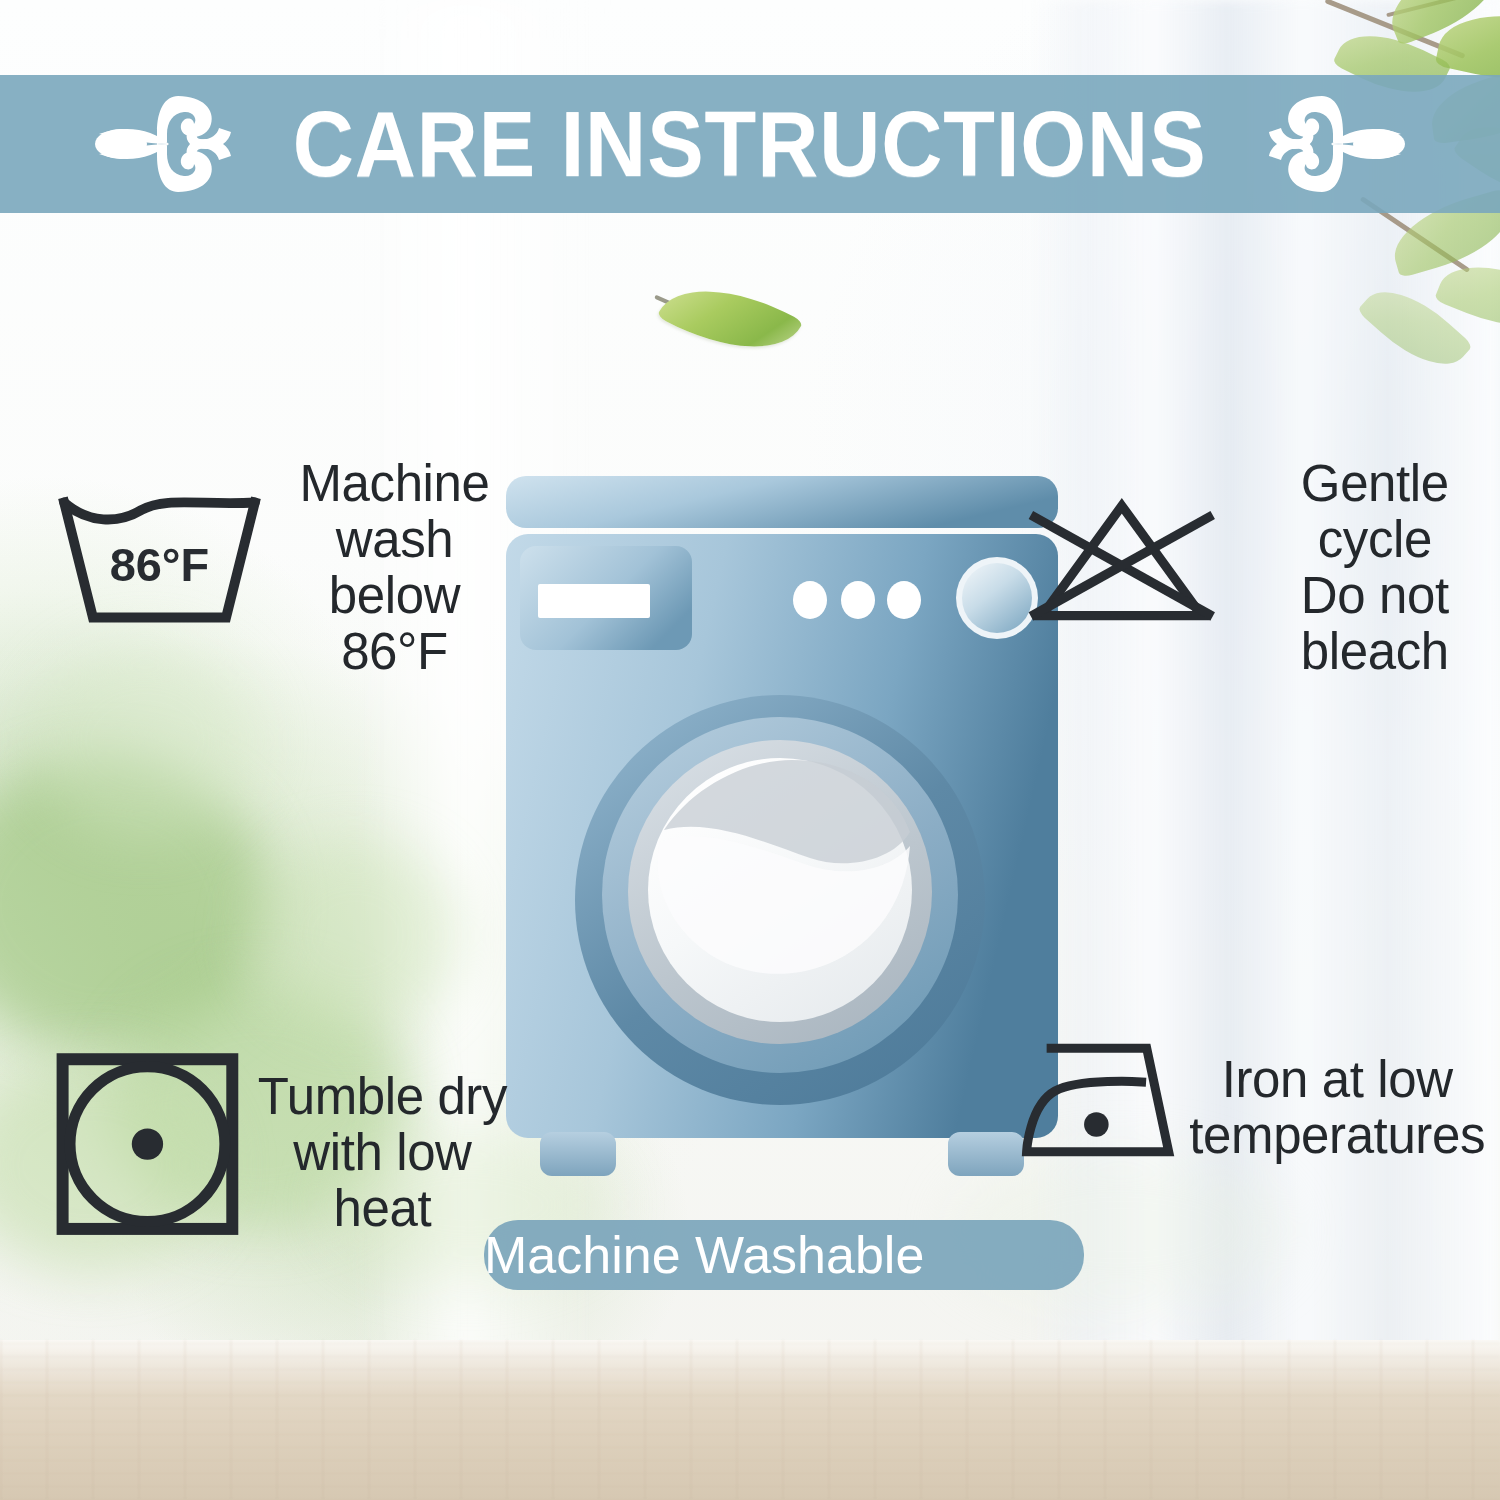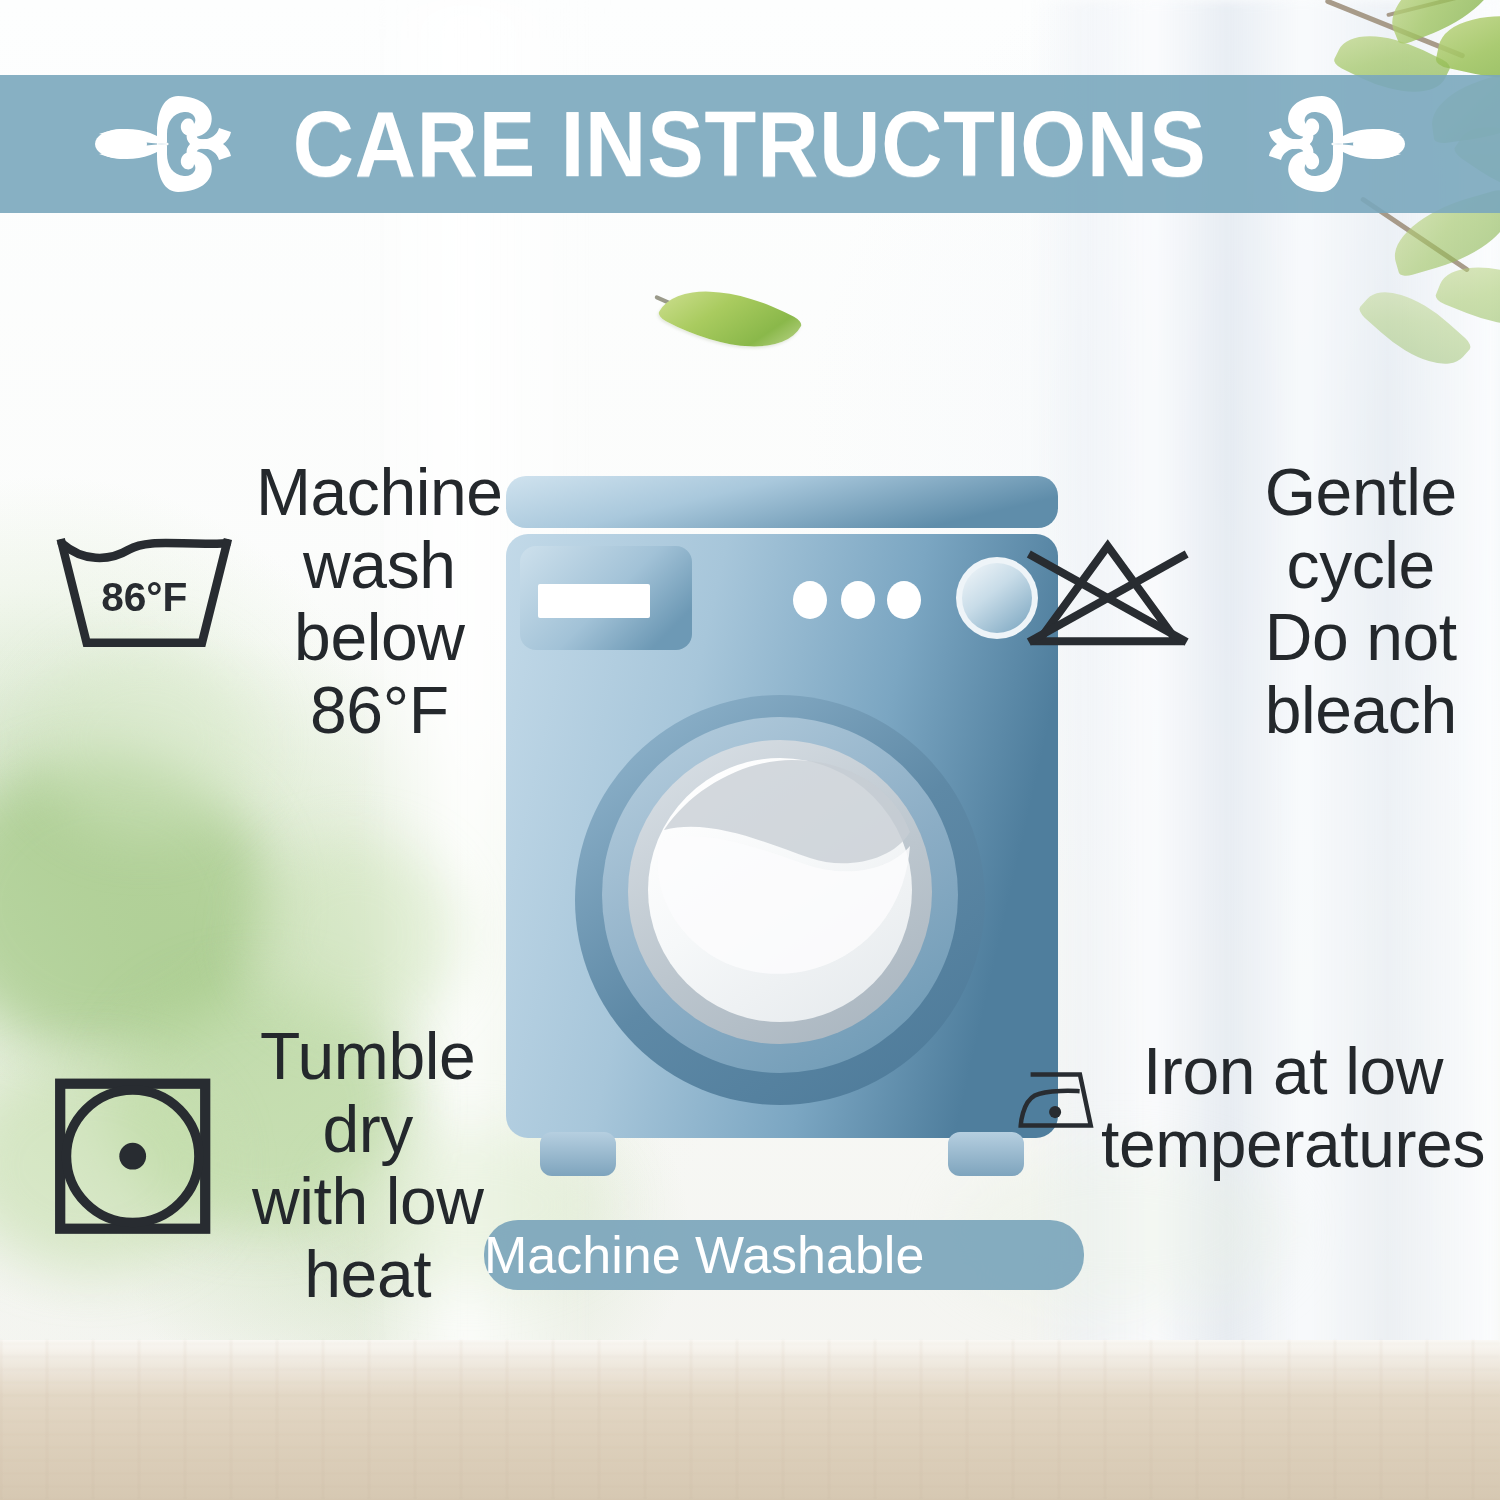--- a/index.html
+++ b/index.html
@@ -164,30 +164,30 @@
     position: absolute;
     display: flex;
     flex-direction: row;
     align-items: center;
   }
   .cell-icon { display: block; }
   .cell-label {
     margin-top: 16px;
     text-align: center;
     color: #24282c;
-    font-size: 66px;
+    font-size: 51px;
     line-height: 1.10;
     font-weight: 400;
     white-space: pre-line;
     letter-spacing: -0.4px;
   }
 
   #cell-wash     { left: 46px;   top: 440px;  width: 470px; }
   #cell-bleach   { left: 1015px; top: 440px;  width: 470px; gap: 36px; }
-  #cell-tumble   { left: 46px;   top: 1004px; width: 470px; }
+  #cell-tumble   { left: 46px;   top: 1040px; width: 470px; }
   #cell-iron     { left: 1015px; top: 1000px; width: 470px; }
 
   .ic-dark { stroke: #282c31; fill: none; }
   .ic-fill { fill: #282c31; }
   .tub-temp {
     fill: #282c31;
     font-family: "Liberation Sans", sans-serif;
     font-size: 62px;
     font-weight: 700;
   }

